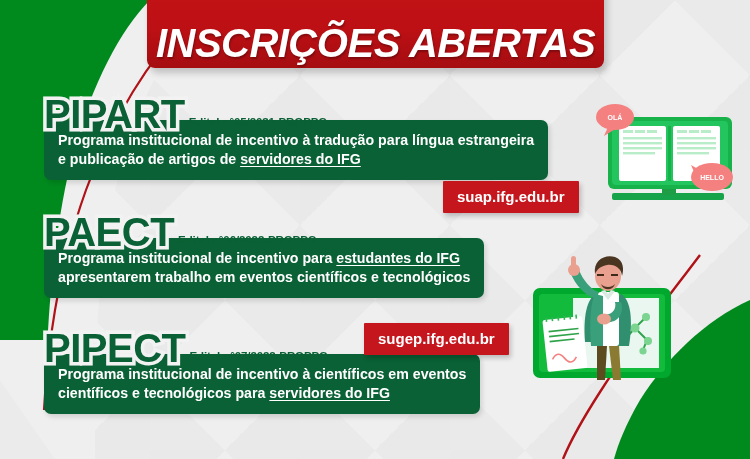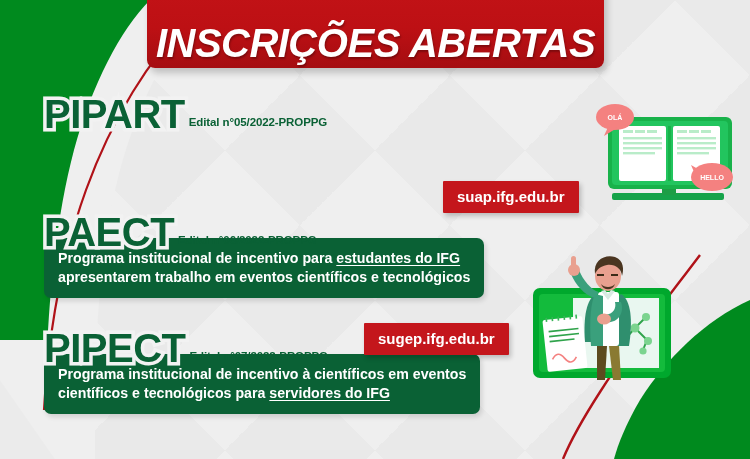--- a/index.html
+++ b/index.html
@@ -120,21 +120,29 @@
     <polygon points="0,380 55,459 0,459" fill="rgba(0,0,0,0.015)"></polygon>
   </svg>
 
   <div class="banner">
     <span class="banner-text">INSCRIÇÕES ABERTAS</span>
   </div>
 
   <div class="program" id="prog-0" style="top:96px;">
     <div class="prog-head">
       <span class="prog-acronym">PIPART</span>
-      <span class="prog-edital">Edital n°05/2022-PROPPG</span>
+      <span class="prog-edital">Edital n°05/2031-PROPPG</span>
+    </div>
+    <div class="prog-desc">
+      <div class="prog-desc-line">
+        <span>Programa institucional de incentivo à tradução para língua estrangeira</span>
+      </div>
+      <div class="prog-desc-line">
+        <span>e publicação de artigos de </span><span class="u">servidores do IFG</span>
+      </div>
     </div>
   </div>
 
   <div class="program" id="prog-1" style="top:214px;">
     <div class="prog-head">
       <span class="prog-acronym">PAECT</span>
       <span class="prog-edital">Edital n°06/2022-PROPPG</span>
     </div>
     <div class="prog-desc">
       <div class="prog-desc-line">

